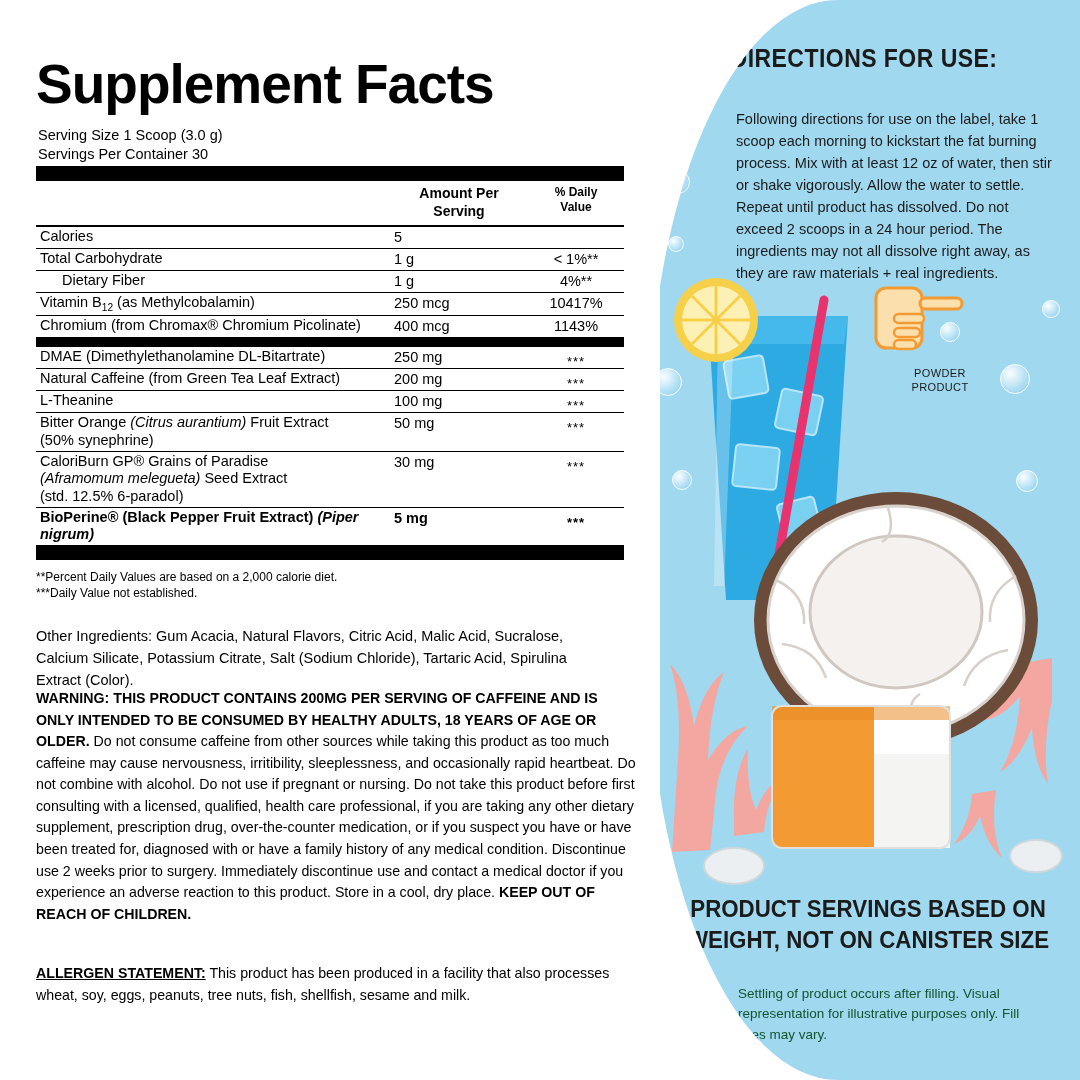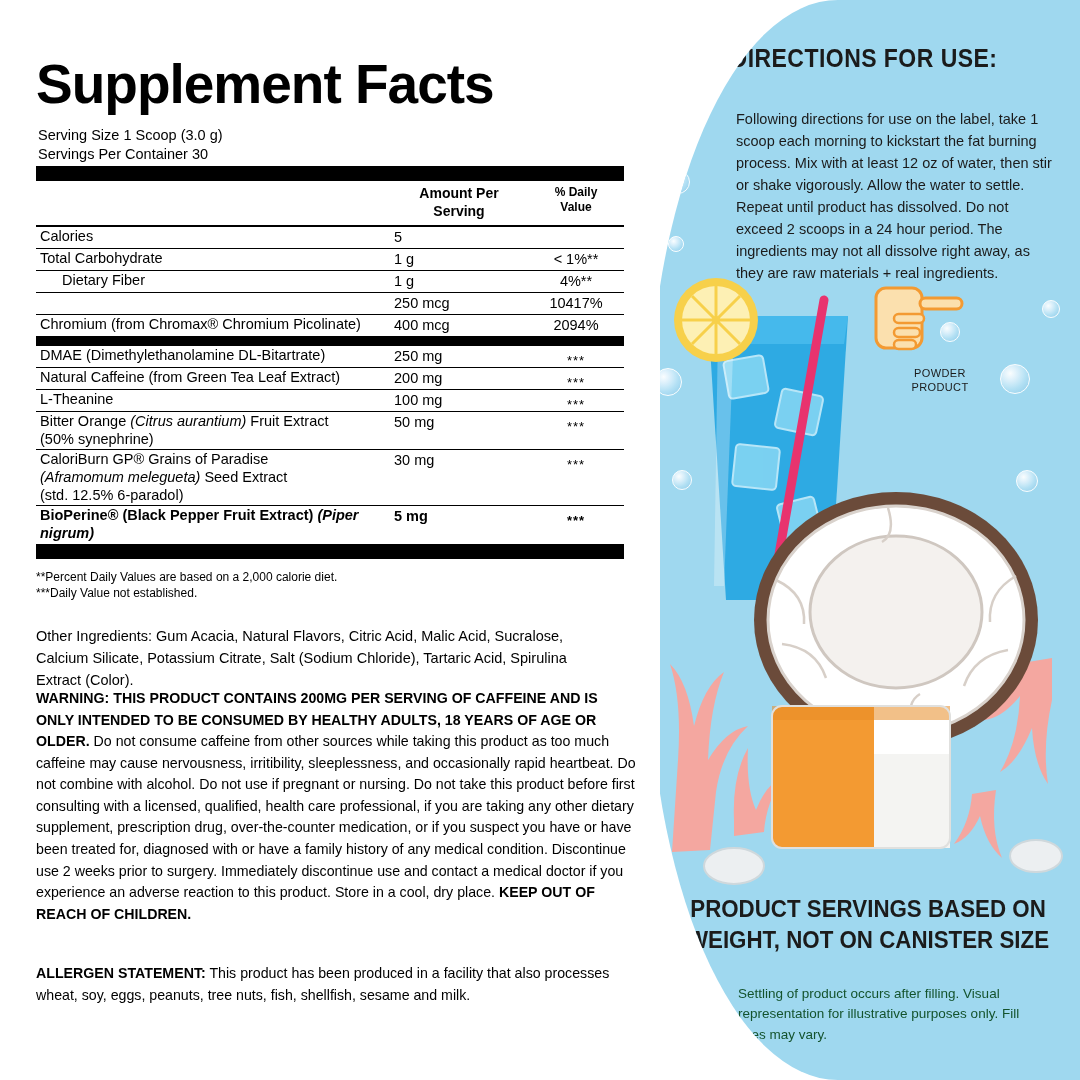--- a/index.html
+++ b/index.html
@@ -229,21 +229,21 @@
   }
   .warning b { font-weight: bold; }
   .allergen {
     position: absolute;
     left: 36px;
     top: 963px;
     width: 590px;
     font-size: 14.2px;
     line-height: 1.52;
   }
-  .allergen b { font-weight: bold; }
+  .allergen b { font-weight: bold; text-decoration: underline; }
   i { font-style: italic; }
   sub { font-size: 0.7em; }
 </style>
 </head>
 <body>
 
 <div class="right-panel">
 
   <div class="bubble" style="left:42px; top:18px; width:30px; height:30px;"></div>
   <div class="bubble" style="left:18px; top:170px; width:22px; height:22px;"></div>
@@ -370,27 +370,28 @@
       <span class="nm">Total Carbohydrate</span>
       <span class="amt">1 g</span>
       <span class="dv">&lt; 1%**</span>
     </div>
     <div class="row">
       <span class="nm indent">Dietary Fiber</span>
       <span class="amt">1 g</span>
       <span class="dv">4%**</span>
     </div>
     <div class="row">
+      <span class="nm">Vitamin B<sub>12</sub> (as Methylcobalamin)</span>
       <span class="amt">250 mcg</span>
       <span class="dv">10417%</span>
     </div>
     <div class="row">
       <span class="nm">Chromium (from Chromax® Chromium Picolinate)</span>
       <span class="amt">400 mcg</span>
-      <span class="dv">2094%</span>
+      <span class="dv">1143%</span>
     </div>
 
     <div class="gap-bar"></div>
 
     <div class="row">
       <span class="nm">DMAE (Dimethylethanolamine DL-Bitartrate)</span>
       <span class="amt">250 mg</span>
       <span class="dv stars">***</span>
     </div>
     <div class="row">

